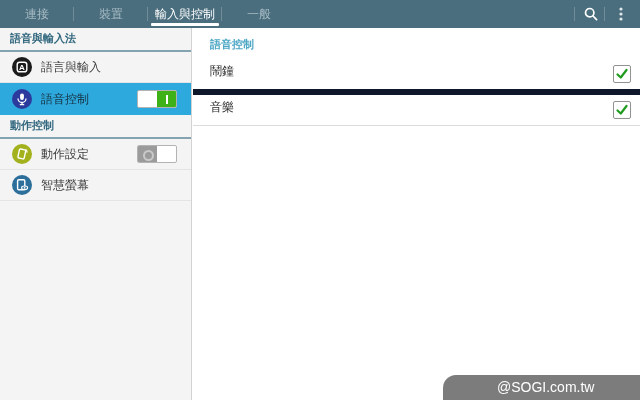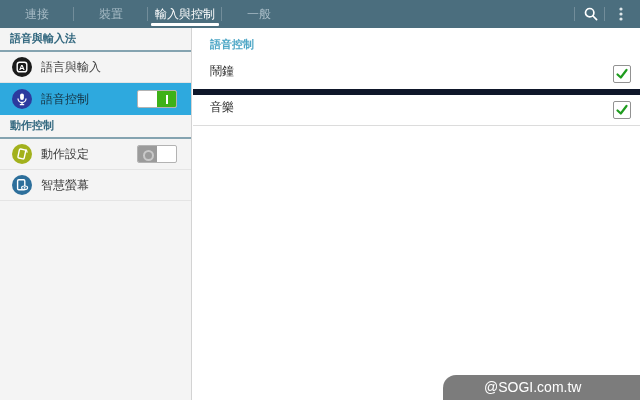--- a/index.html
+++ b/index.html
@@ -88,21 +88,21 @@
   .checkbox {
     position:absolute; right:9px; top:50%; margin-top:-9px;
     width:18px; height:18px; background:#ffffff;
     border:1px solid #929292; border-radius:2px;
     display:flex; align-items:center; justify-content:center;
   }
   
   .watermark {
     position:absolute; right:0; bottom:0; width:197px; height:25px;
     background:#7c7c7c; border-top-left-radius:13px;
-    color:#ffffff; font-size:14px; line-height:24px; padding-left:41px;
+    color:#ffffff; font-size:14px; line-height:24px; padding-left:54px;
   }
 </style>
 </head>
 <body>
 
 <div class="topbar">
   <div class="tab">
     <span>連接</span>
     <span class="sep"></span>
   </div>

